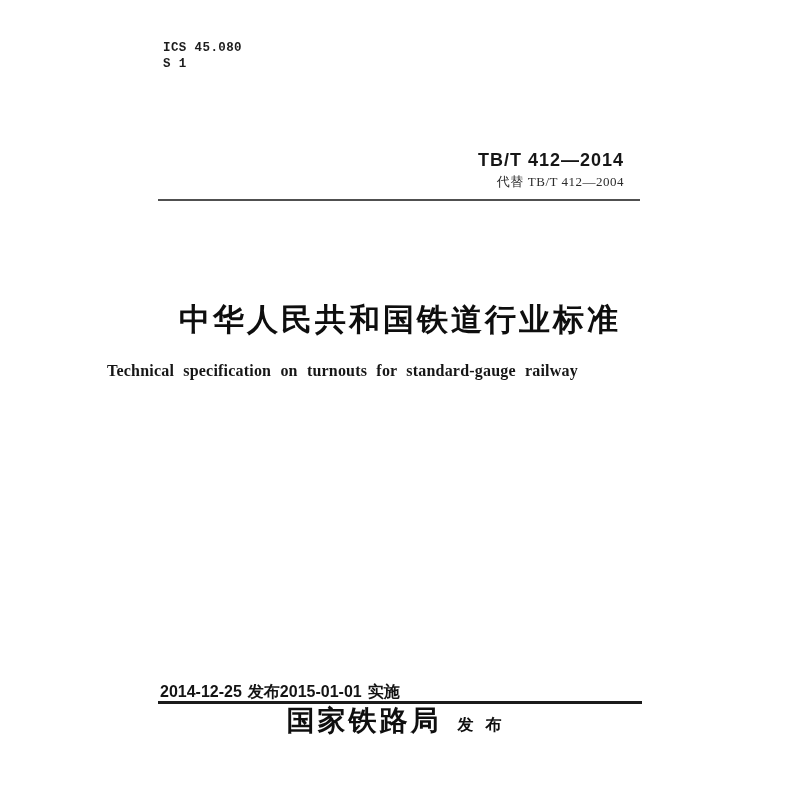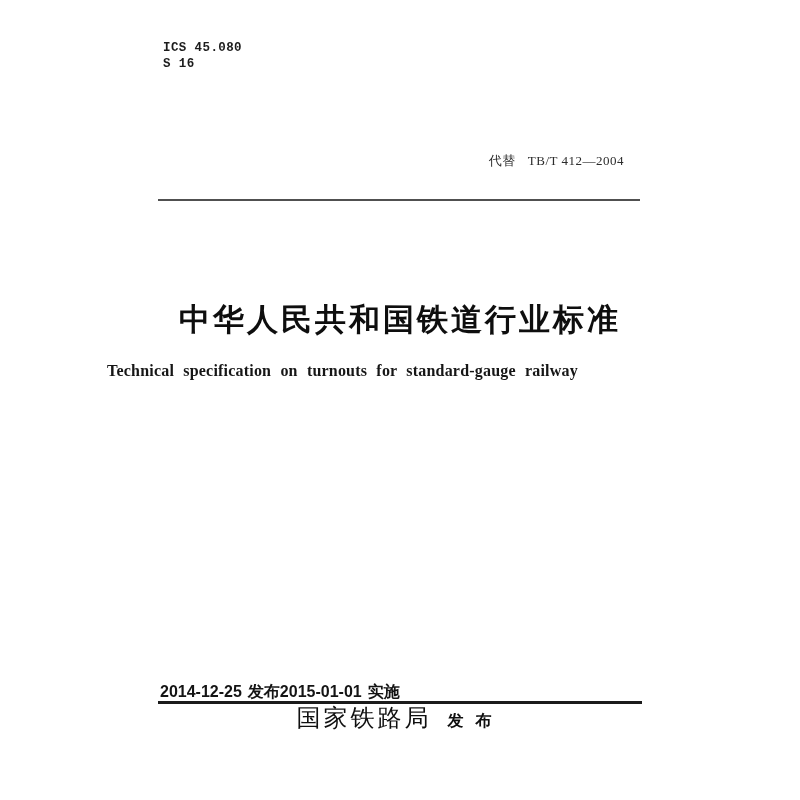--- a/index.html
+++ b/index.html
@@ -71,21 +71,21 @@
     color: #161616;
   }
   .std-no .no-replaced {
     margin-top: 3px;
     font-family: "Liberation Serif", serif;
     font-size: 13px;
     line-height: 1.2;
     letter-spacing: 0.5px;
     color: #2b2b2b;
   }
-  .std-no .no-replaced .replaced-ref { margin-left: 12px; }
+  .std-no .no-replaced .replaced-ref { margin-left: 4px; }
 
   .rule-top {
     position: absolute;
     left: 158px;
     top: 199px;
     width: 482px;
     height: 2px;
     background: #505050;
   }
 
@@ -152,48 +152,49 @@
     position: absolute;
     top: 704px;
     left: 0;
     width: 800px;
     text-align: center;
     white-space: nowrap;
     color: #0f0f0f;
   }
   .pub-name {
     font-family: "DejaVu Serif", serif;
-    font-weight: normal;
-    font-size: 24px;
+    font-weight: bold;
+    font-size: 28px;
     line-height: 1.2;
     letter-spacing: 3px;
     vertical-align: baseline;
   }
   .pub-label {
     font-family: "DejaVu Serif", serif;
     font-weight: bold;
     font-size: 16px;
     letter-spacing: 12px;
     margin-left: 16px;
     vertical-align: baseline;
   }
 </style>
 </head>
 <body>
 
 <div class="cover">
 
   <div class="ics-block">
     <div>ICS 45.080</div>
-    <div>S 16</div>
+    <div>S 1</div>
   </div>
 
 
 
   <div class="std-no">
+    <div class="no-current">TB/T 412—2014</div>
     <div class="no-replaced">
       <span>代替</span><span class="replaced-ref">TB/T 412—2004</span>
     </div>
   </div>
 
   <div class="rule-top"></div>
 
   <div class="title-zh">中华人民共和国铁道行业标准</div>
 
   <div class="title-en">Technical specification on turnouts for standard-gauge railway</div>

